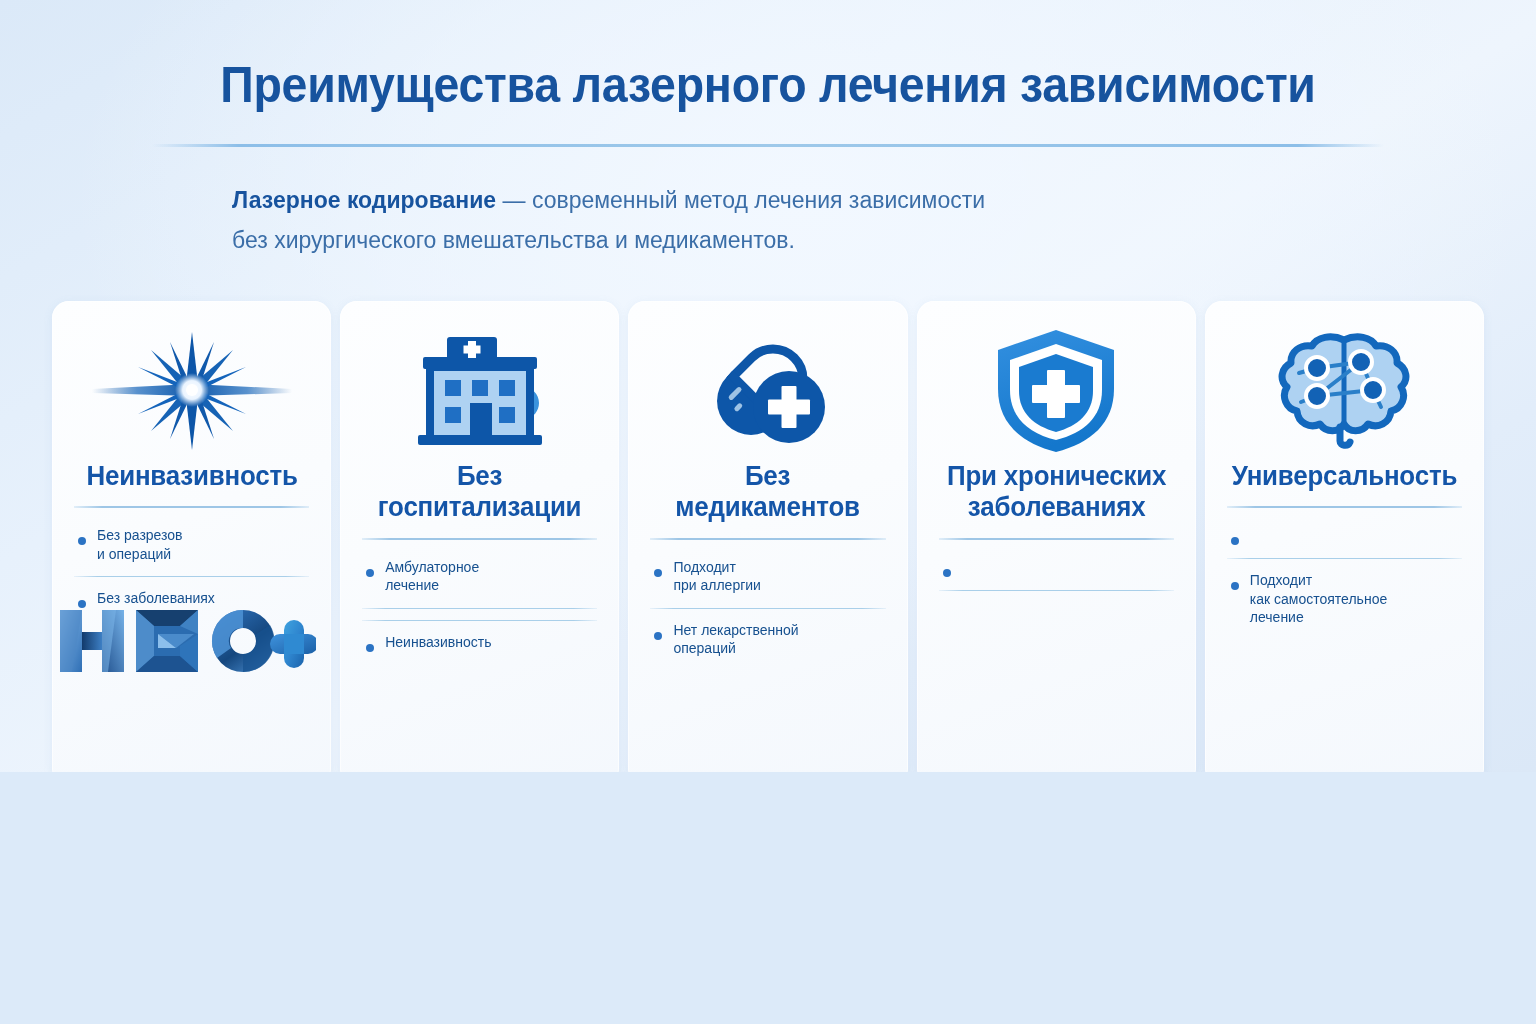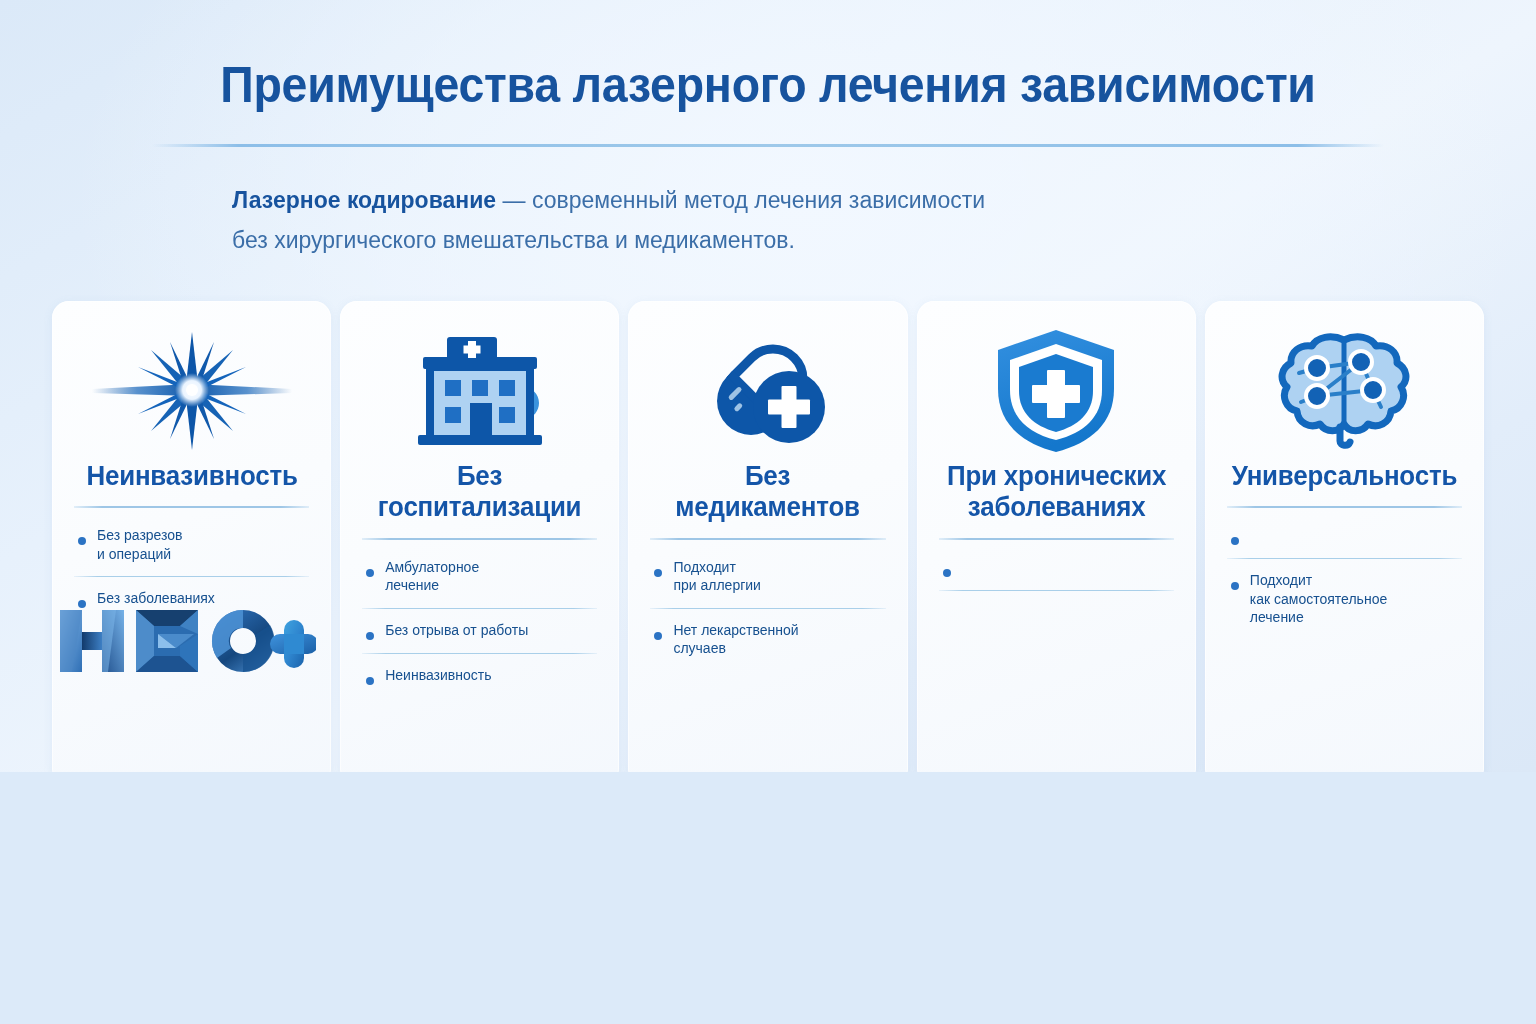--- a/index.html
+++ b/index.html
@@ -269,24 +269,20 @@
       </div>
       <h2 class="card-title">Без госпитализации</h2>
       <div class="card-title-rule"></div>
       <ul class="bullets">
         <li class="bullet">
           <span class="bullet-dot"></span>
           <span class="bullet-text">Амбулаторное
 лечение</span>
         </li>
         <div class="bullet-sep"></div>
-        <li class="bullet">
-          <span class="bullet-dot"></span>
-          <span class="bullet-text">Без отрыва от работы</span>
-        </li>
         <div class="bullet-sep"></div>
         <li class="bullet">
           <span class="bullet-dot"></span>
           <span class="bullet-text">Неинвазивность</span>
         </li>
       </ul>
     </div>
 
     <div class="card">
       <div class="card-icon">
@@ -319,21 +315,21 @@
       <ul class="bullets">
         <li class="bullet">
           <span class="bullet-dot"></span>
           <span class="bullet-text">Подходит
 при аллергии</span>
         </li>
         <div class="bullet-sep"></div>
         <li class="bullet">
           <span class="bullet-dot"></span>
           <span class="bullet-text">Нет лекарственной
-случаев</span>
+операций</span>
         </li>
       </ul>
     </div>
 
     <div class="card">
       <div class="card-icon">
         <svg width="130" height="128" viewBox="0 0 130 128" aria-hidden="true">
           <defs>
             <linearGradient id="shieldG" x1="0" y1="0" x2="0.3" y2="1">
               <stop offset="0%" stop-color="#3390e0"></stop>

